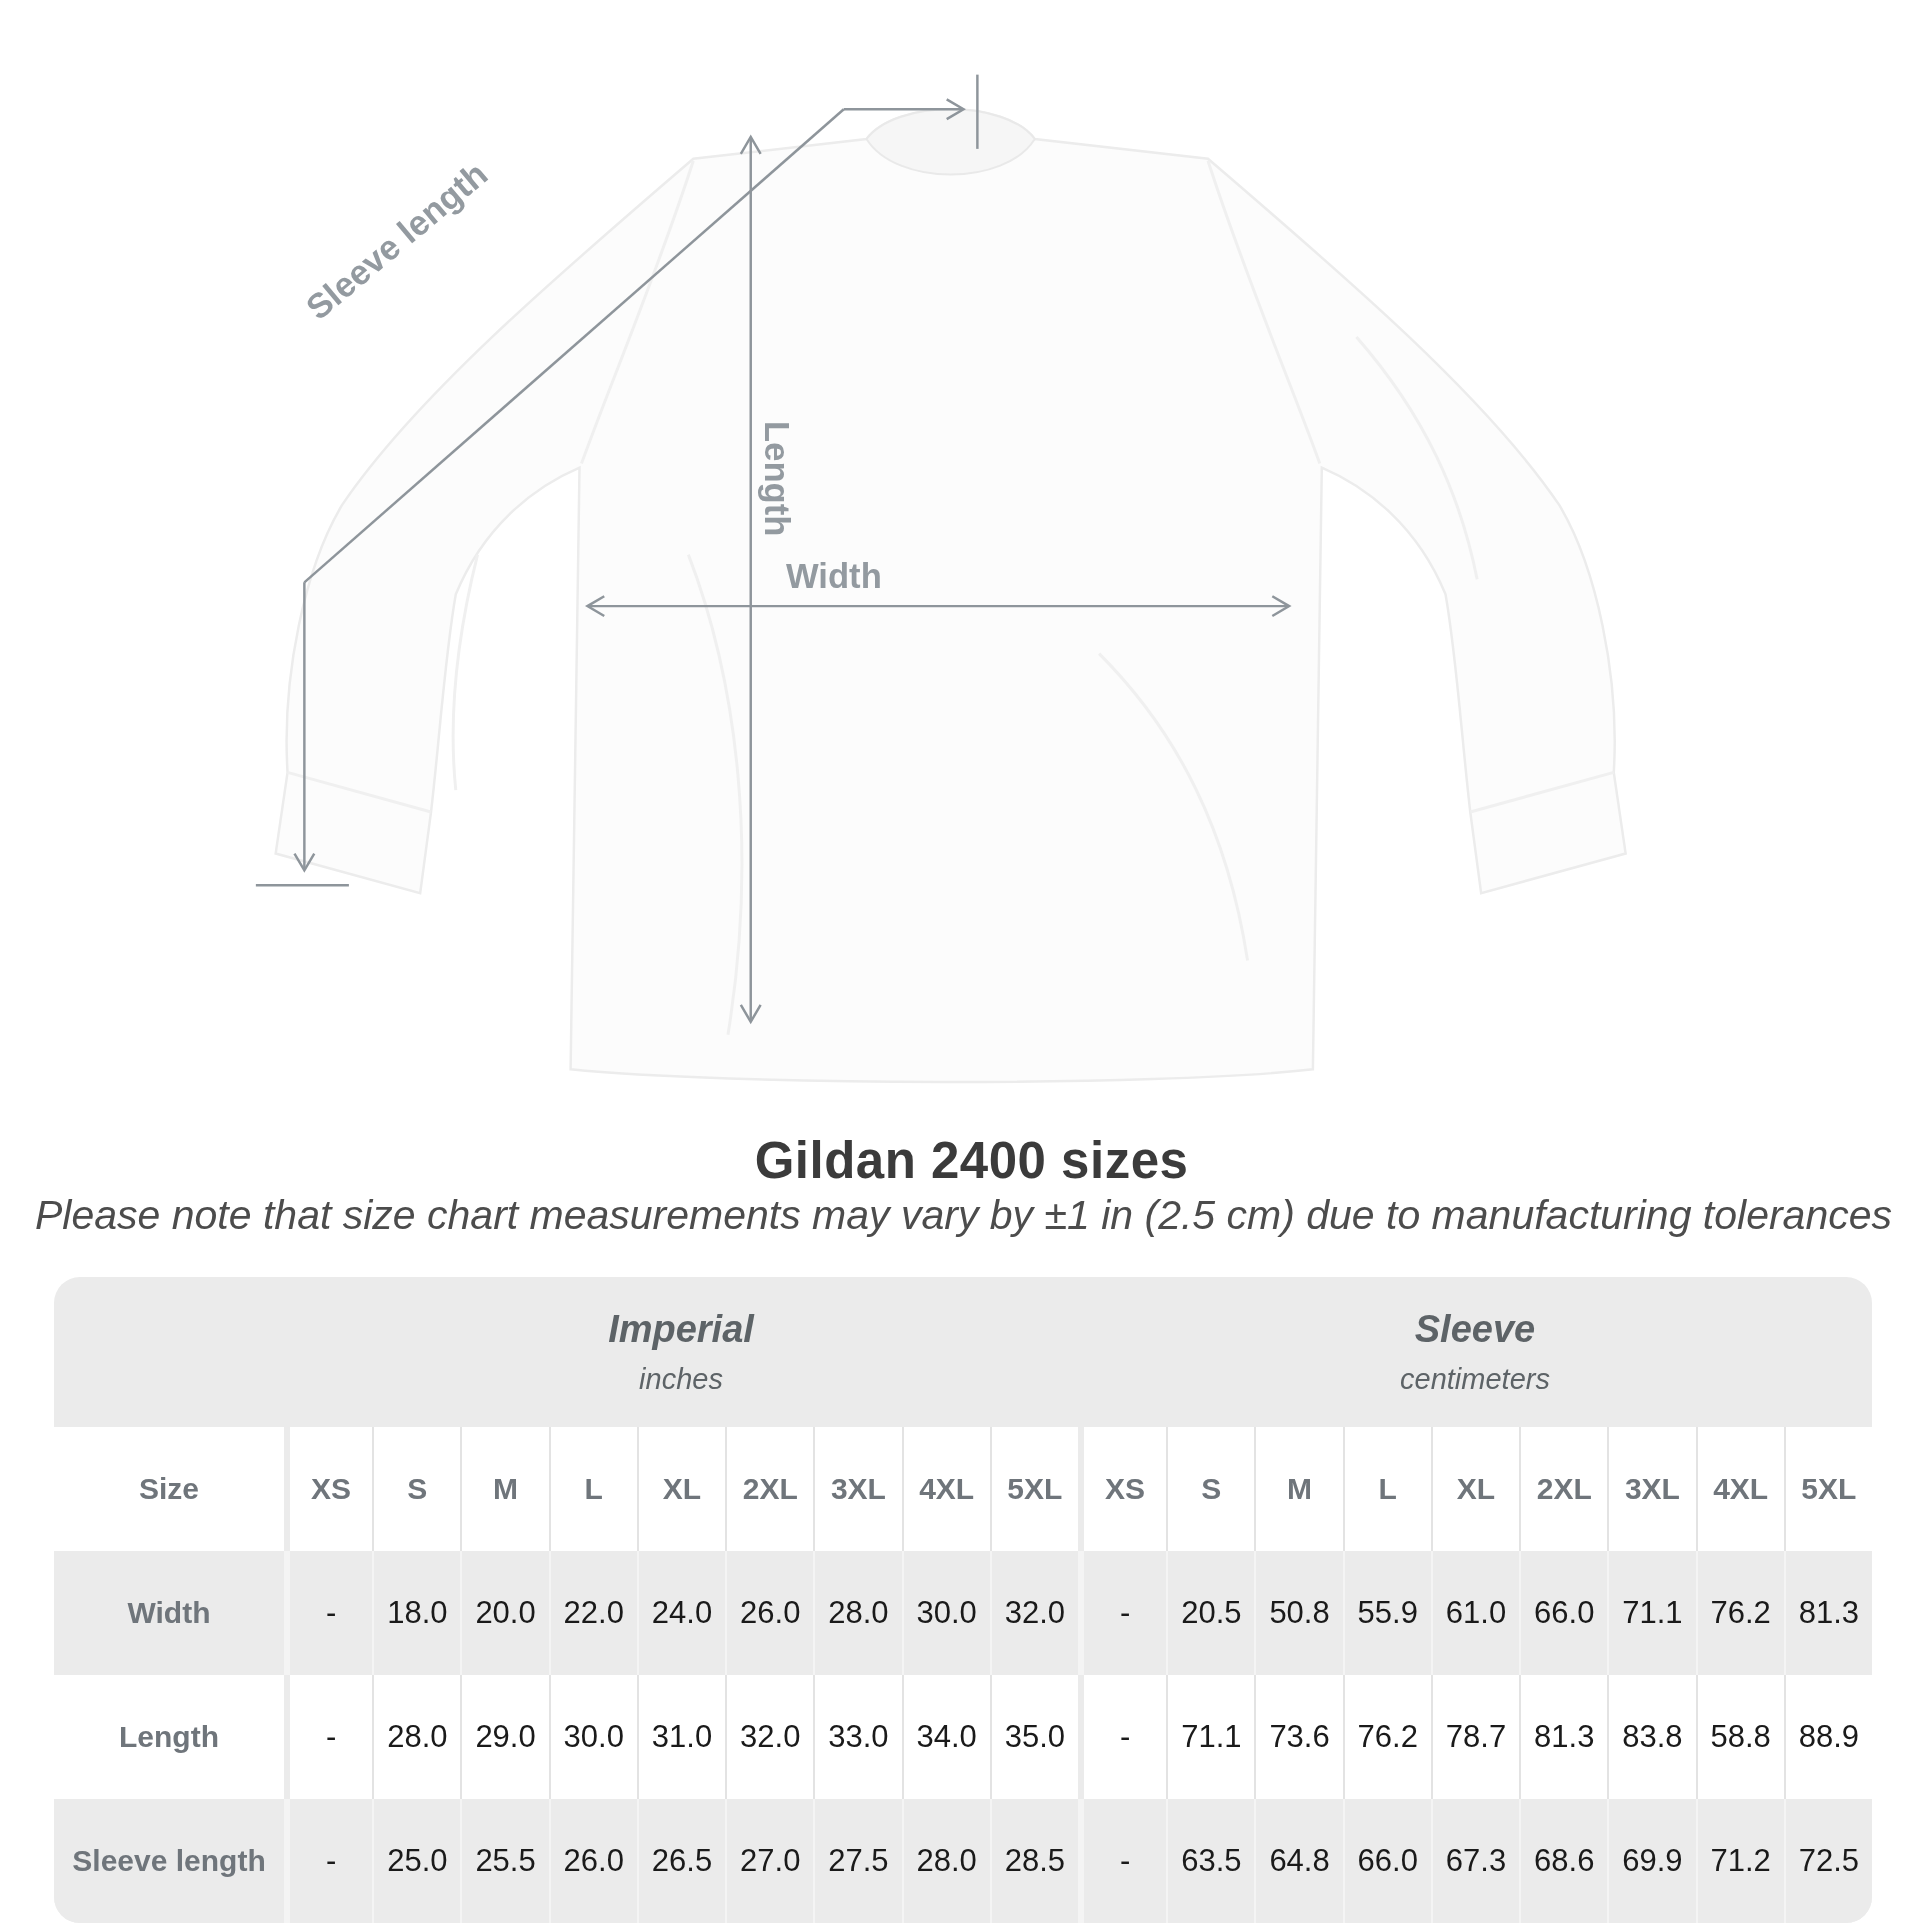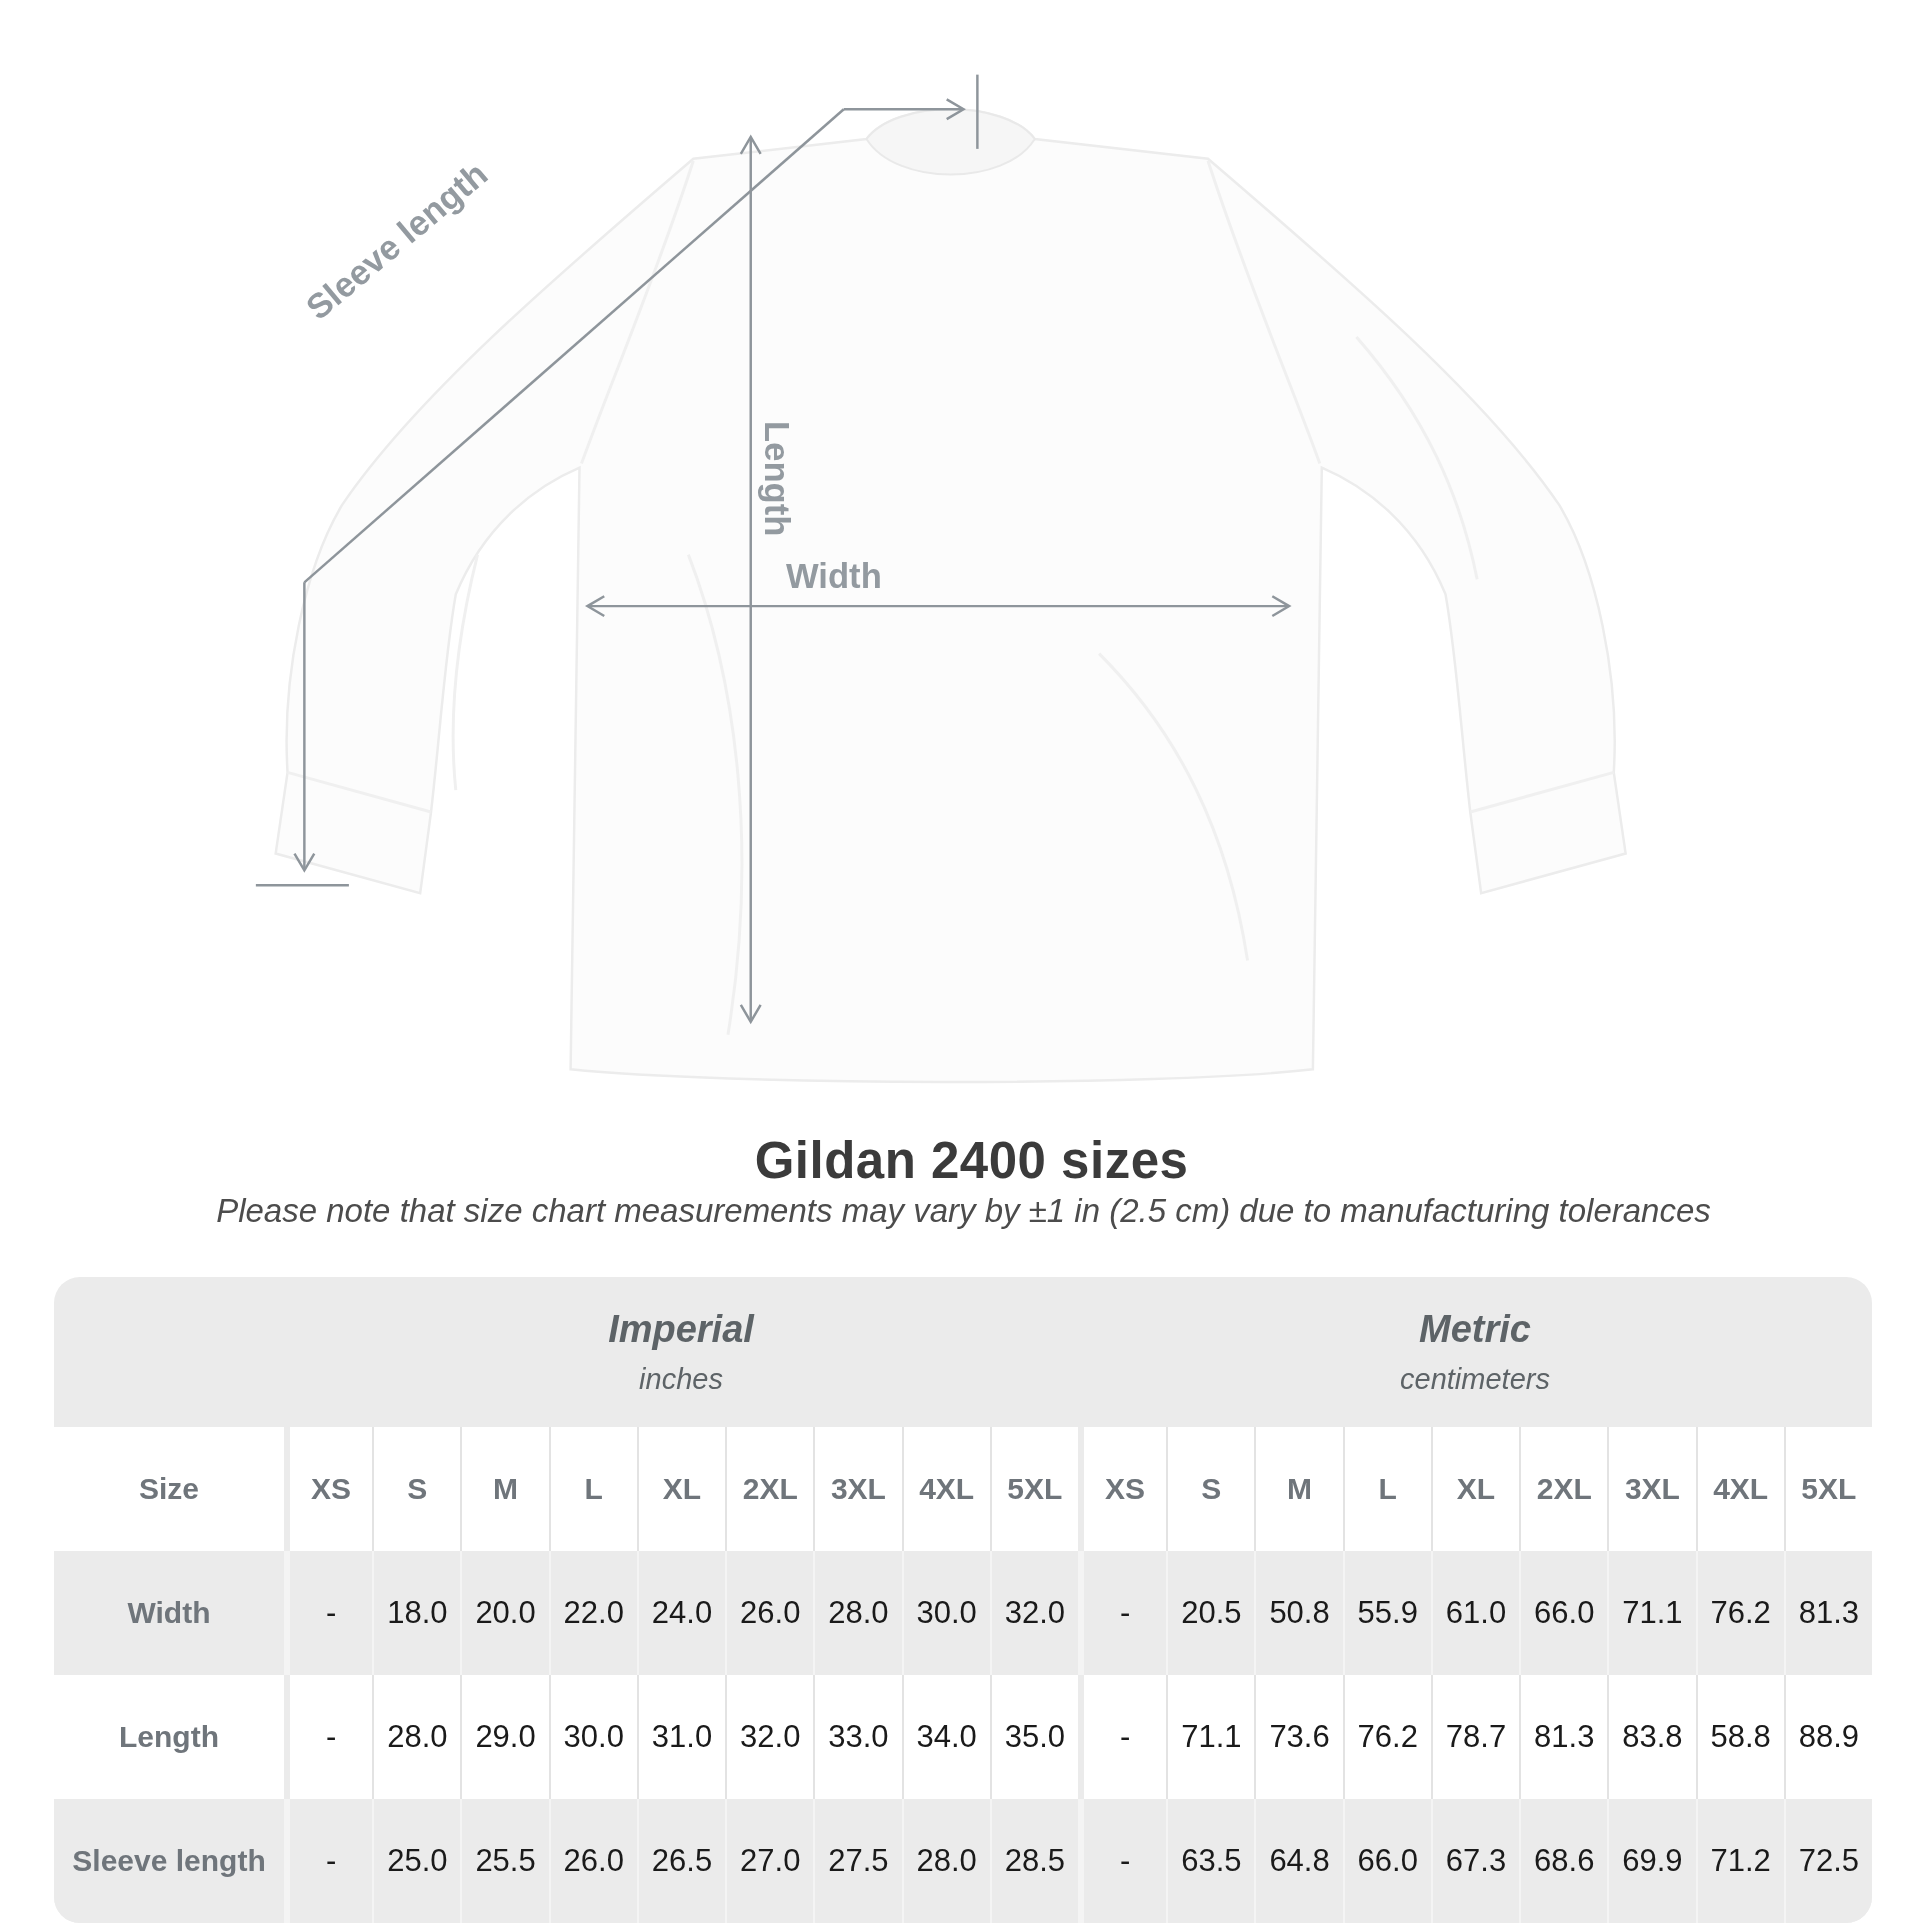--- a/index.html
+++ b/index.html
@@ -11,21 +11,21 @@
   .shirt-svg { position:absolute; left:129px; top:40px; }
 
   .page-title {
     position:absolute; top:1123px; left:0; width:100%;
     text-align:center; margin:8px;
     font-size:51px; font-weight:bold; color:#3b3b3b; letter-spacing:0.5px;
   }
   .page-subtitle {
     position:absolute; top:1192px; left:0; width:100%;
     text-align:center; margin:0;
-    font-style:italic; font-size:33px; color:#4c4c4c;
+    font-style:italic; font-size:41px; color:#4c4c4c;
   }
 
   .size-table {
     position:absolute; top:1277px; left:54px; width:1818px;
     background:#ebebeb; border-radius:26px; overflow:hidden;
   }
   .t-row { display:grid; grid-template-columns:230px repeat(18, 1fr); }
   .t-row.units { grid-template-columns:230px 1fr 1fr; height:150px; }
   .t-row.body-row { height:124px; }
 
@@ -113,21 +113,21 @@
 
 <div class="size-table">
 
   <div class="t-row units">
     <div></div>
     <div class="u-cell">
       <div class="unit-name">Imperial</div>
       <div class="unit-sub">inches</div>
     </div>
     <div class="u-cell">
-      <div class="unit-name">Metric</div>
+      <div class="unit-name">Sleeve</div>
       <div class="unit-sub">centimeters</div>
     </div>
   </div>
 
   <div class="t-row body-row plain">
     <div class="t-cell label">Size</div>
     <div class="t-cell sz gstart">XS</div>
     <div class="t-cell sz">S</div>
     <div class="t-cell sz">M</div>
     <div class="t-cell sz">L</div>

